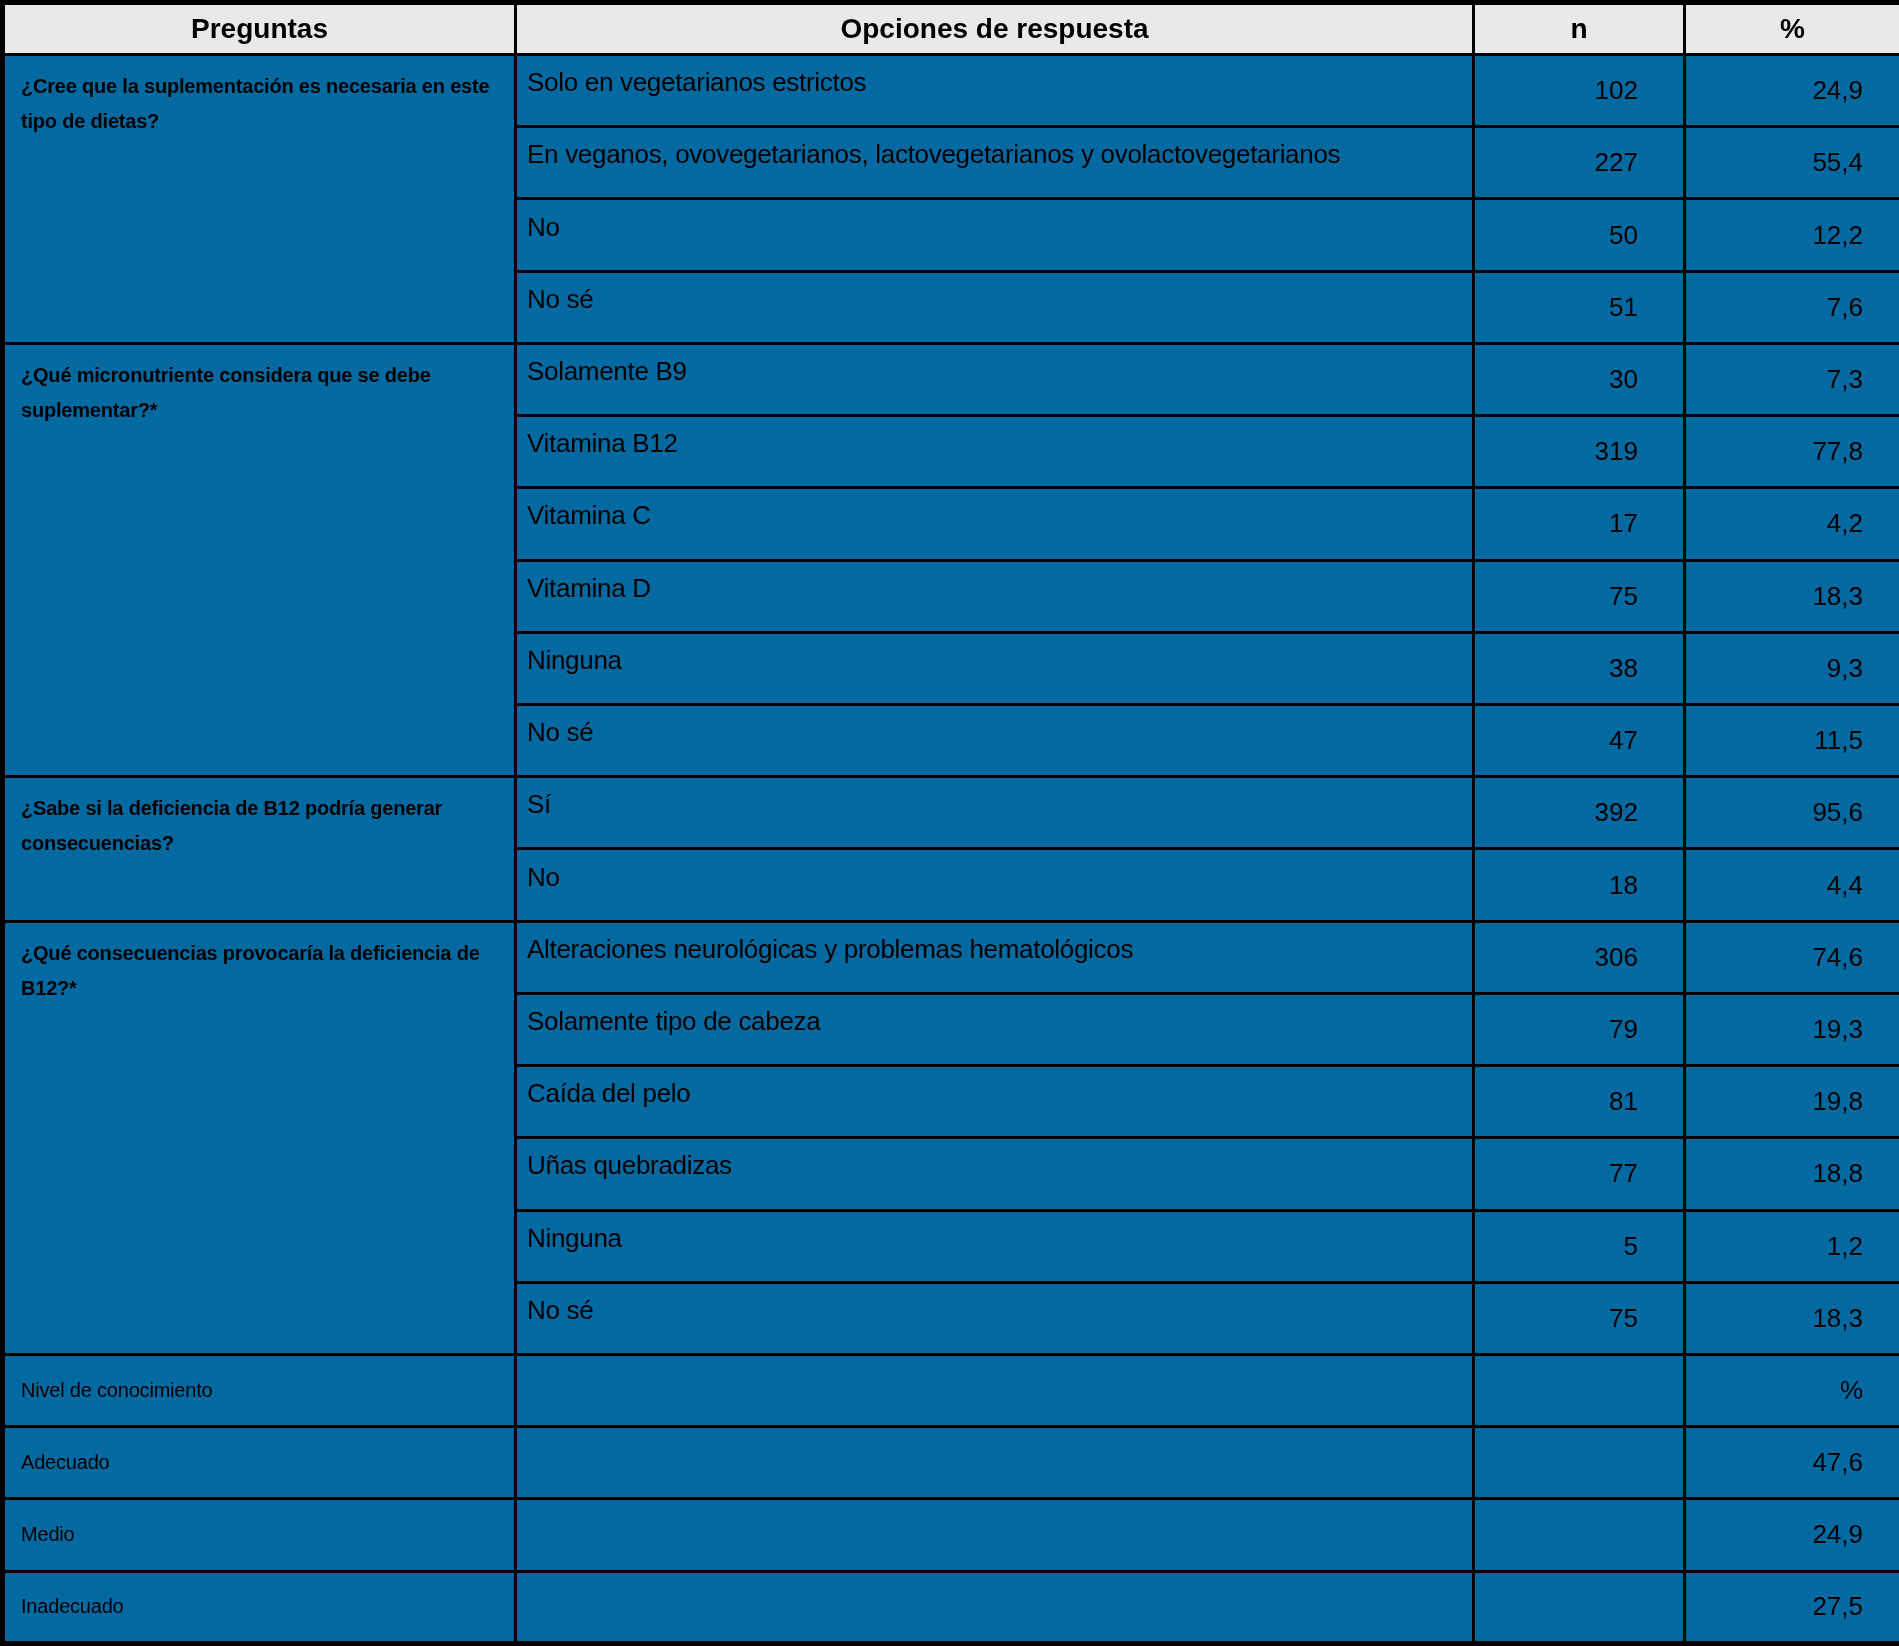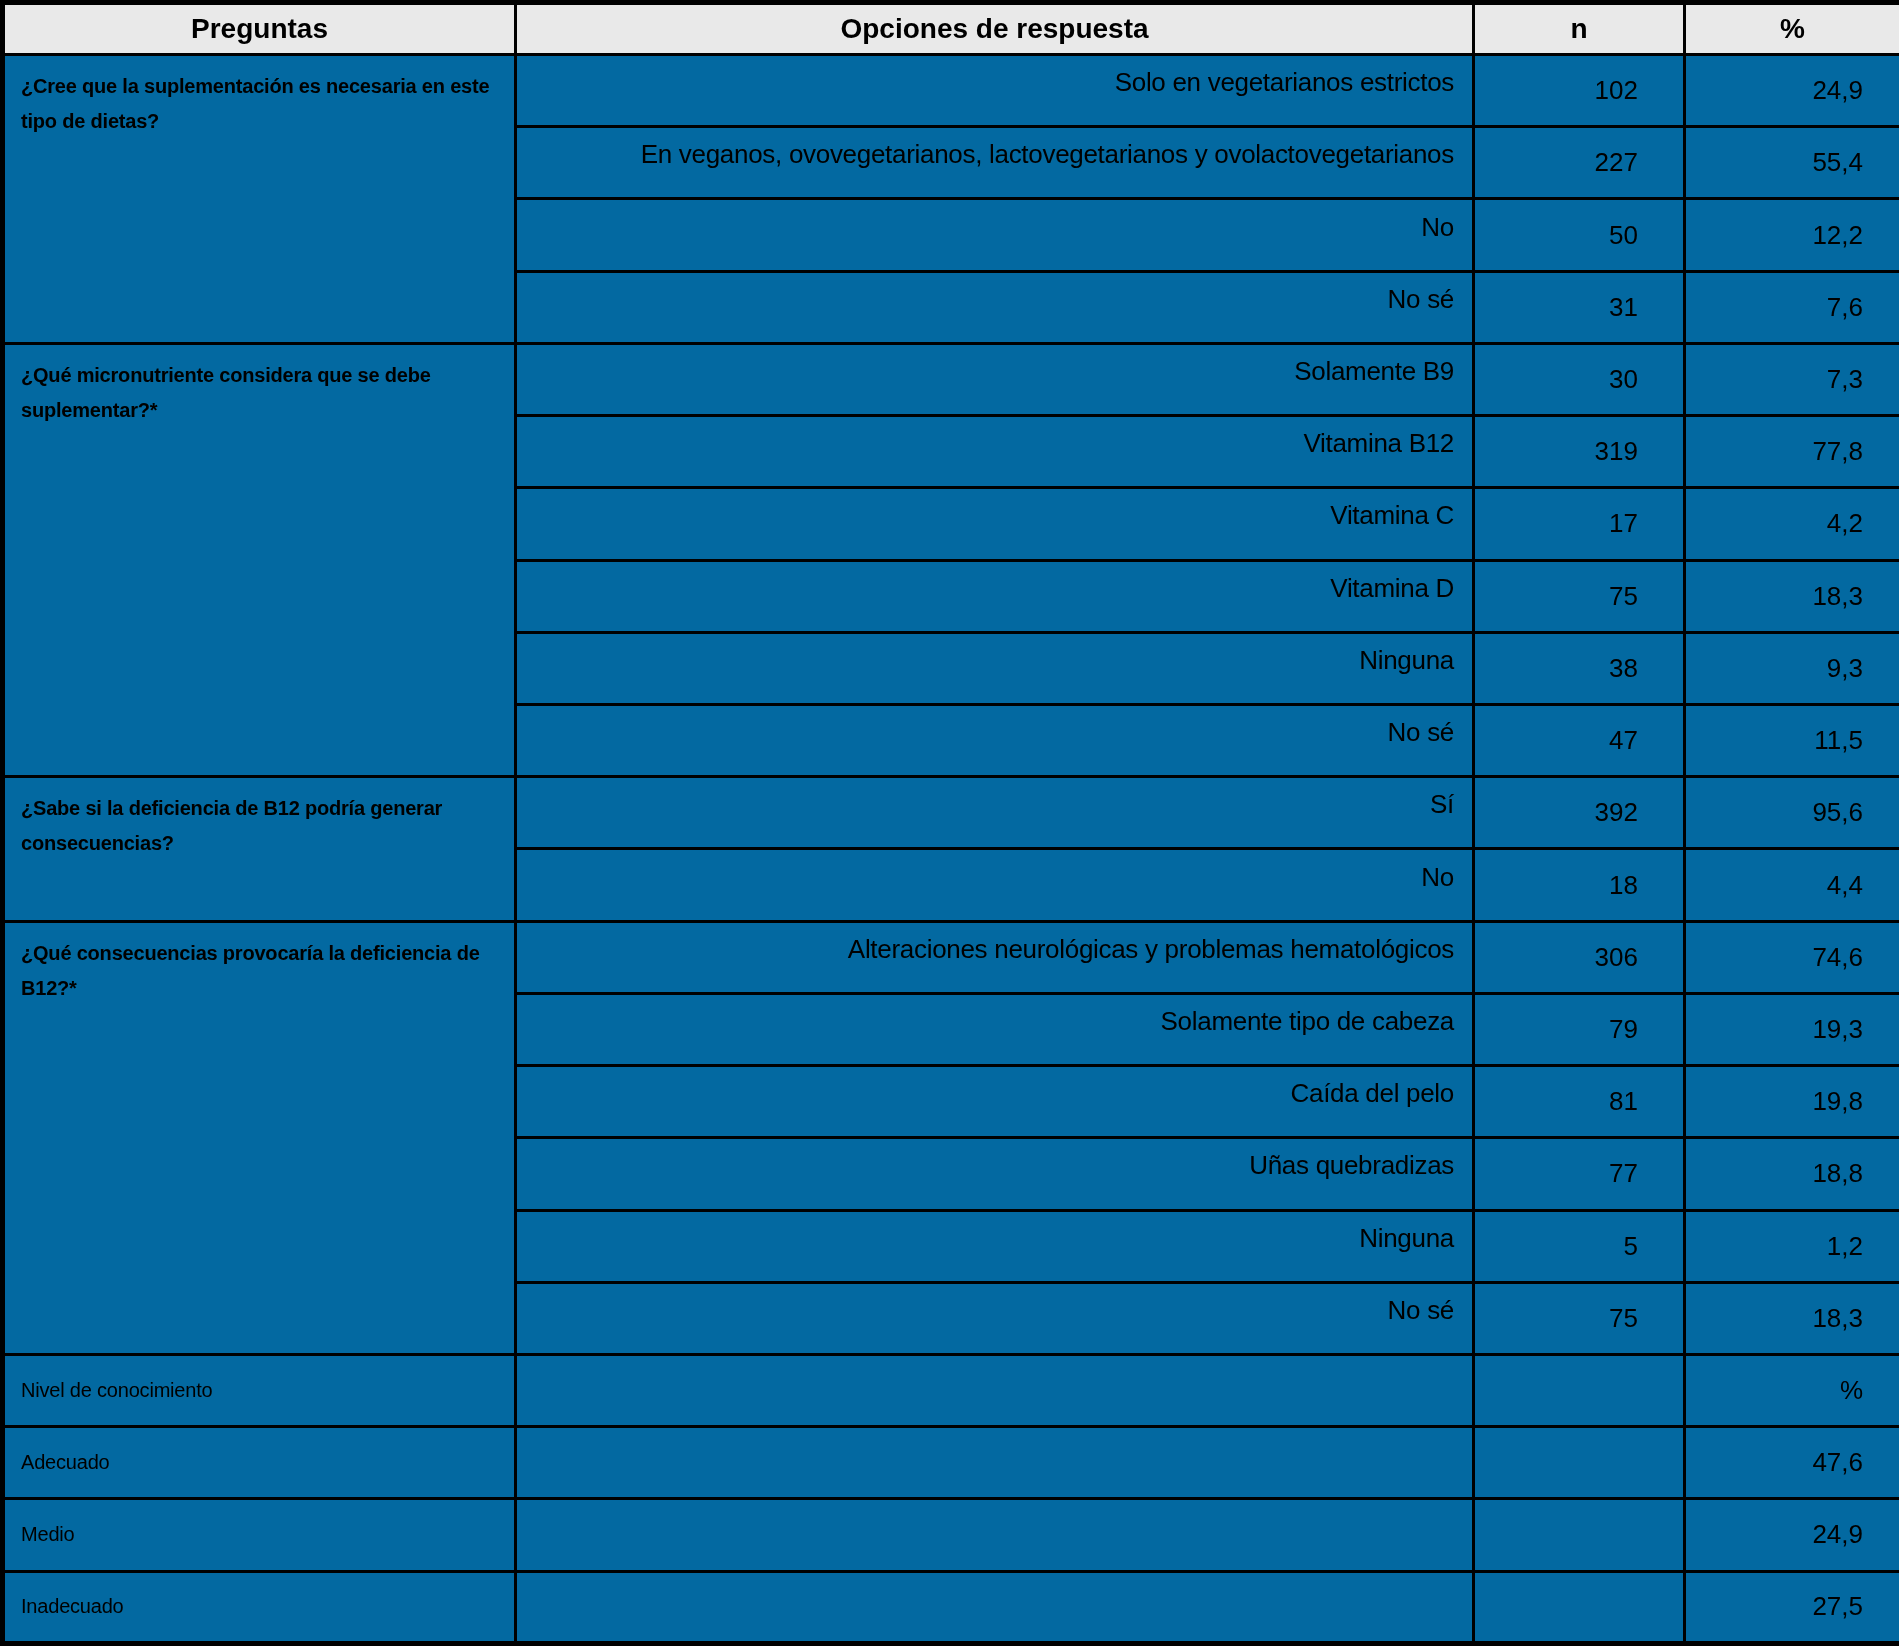--- a/index.html
+++ b/index.html
@@ -44,21 +44,20 @@
     font-weight: bold;
     font-size: 20px;
     line-height: 35px;
     text-align: left;
     vertical-align: top;
     padding: 13px 24px 0 16px;
     letter-spacing: -0.2px;
   }
   td.option {
     font-size: 26px;
-    text-align: right;
     vertical-align: middle;
     padding: 0 18px 16px 10px;
     letter-spacing: -0.3px;
   }
   td.num {
     font-size: 26px;
     text-align: right;
     vertical-align: middle;
     padding-right: 45px;
   }
@@ -110,21 +109,21 @@
         <td class="num">227</td>
         <td class="pct">55,4</td>
       </tr>
       <tr>
         <td class="option">No</td>
         <td class="num">50</td>
         <td class="pct">12,2</td>
       </tr>
       <tr>
         <td class="option">No sé</td>
-        <td class="num">31</td>
+        <td class="num">51</td>
         <td class="pct">7,6</td>
       </tr>
 
       <tr>
         <td class="question" rowspan="6">¿Qué micronutriente considera que se debe suplementar?*</td>
         <td class="option">Solamente B9</td>
         <td class="num">30</td>
         <td class="pct">7,3</td>
       </tr>
       <tr>

